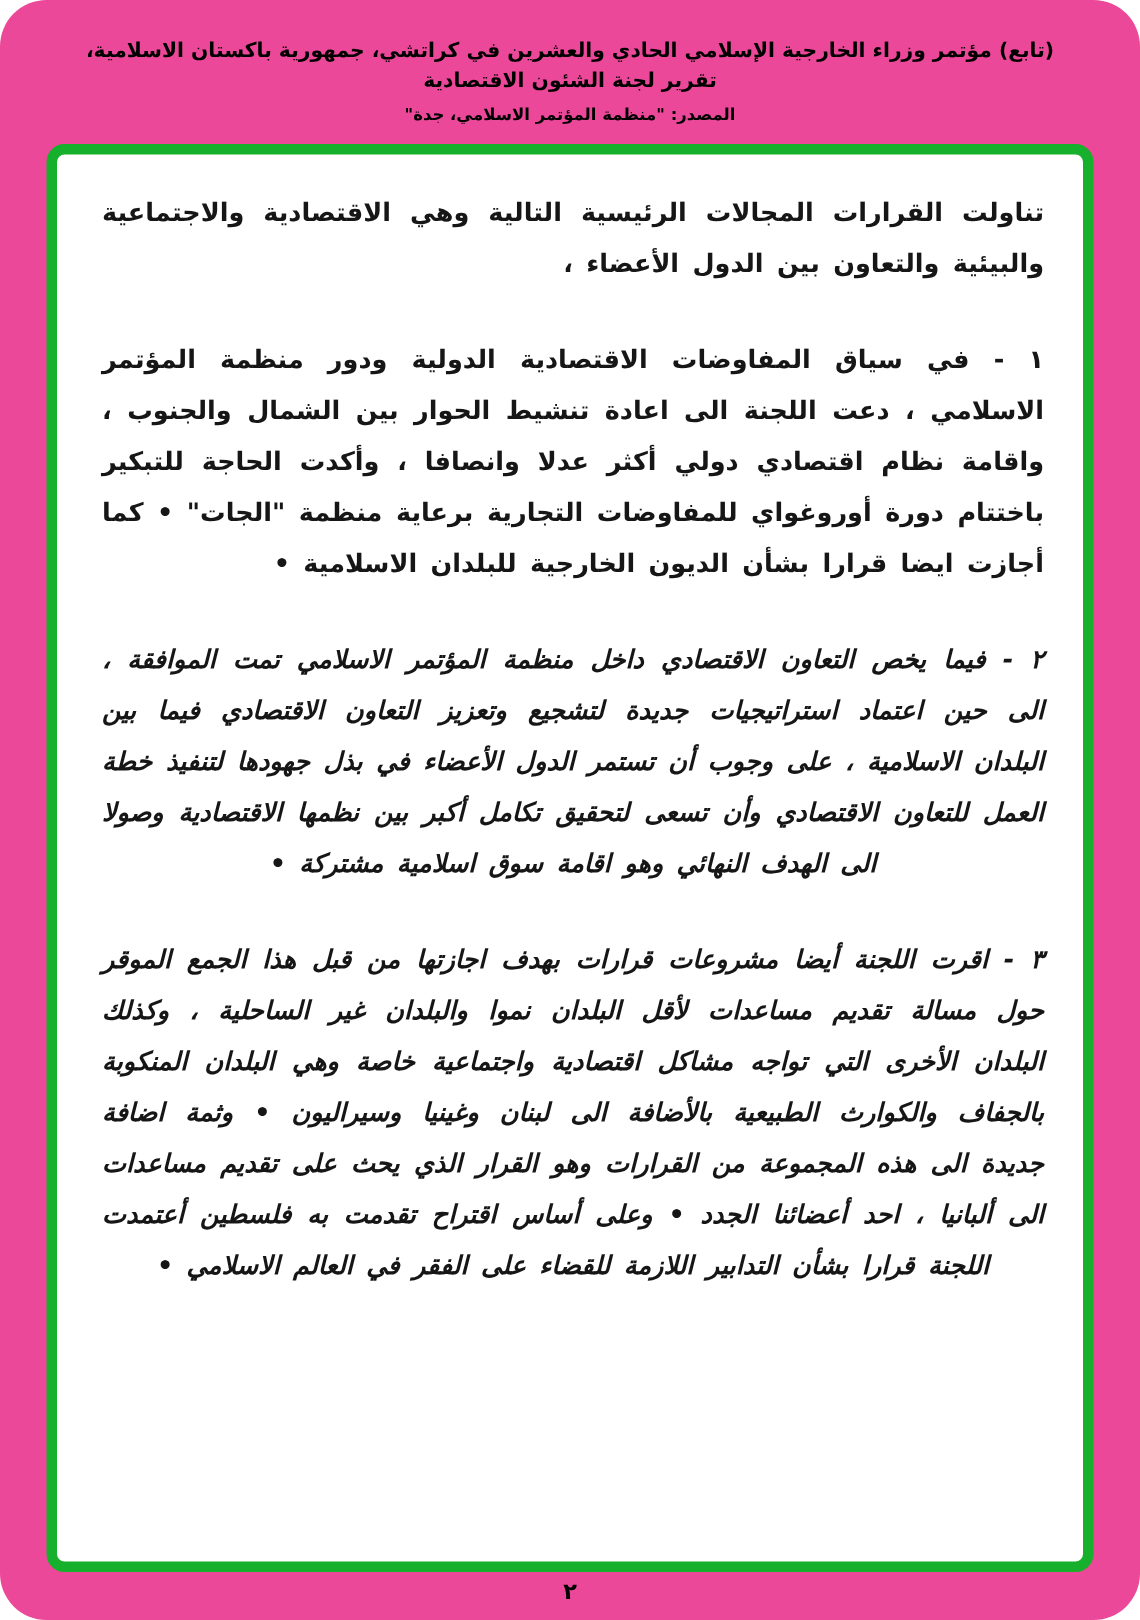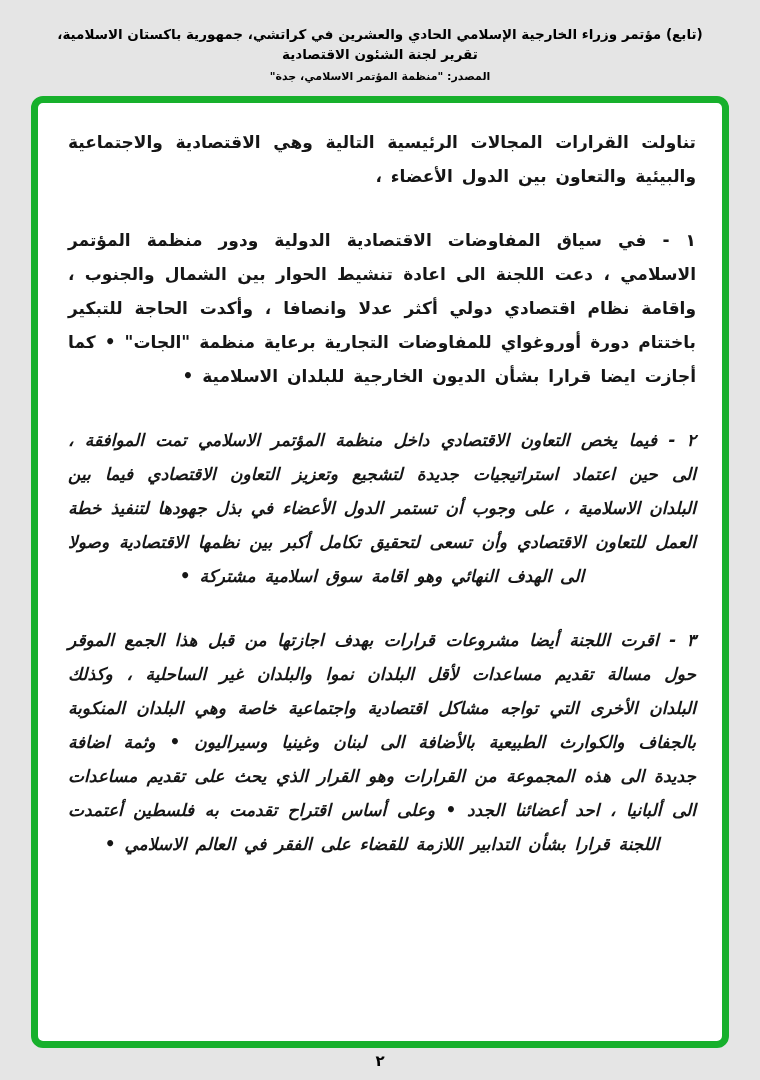--- a/index.html
+++ b/index.html
@@ -5,24 +5,25 @@
   html, body {
     margin: 0;
     padding: 0;
     background: #ffffff;
     font-family: "DejaVu Sans", sans-serif;
   }
   .page {
     position: relative;
     width: 760px;
     height: 1080px;
-    background: #e5e5e5;
+    background: #ec4899;
     direction: rtl;
     overflow: hidden;
     color: #111;
+    border-radius: 31px;
   }
   .header {
     padding-top: 24px;
     text-align: center;
     font-weight: bold;
     color: #000;
   }
   .header-line1 {
     font-size: 13.5px;
     line-height: 20px;

